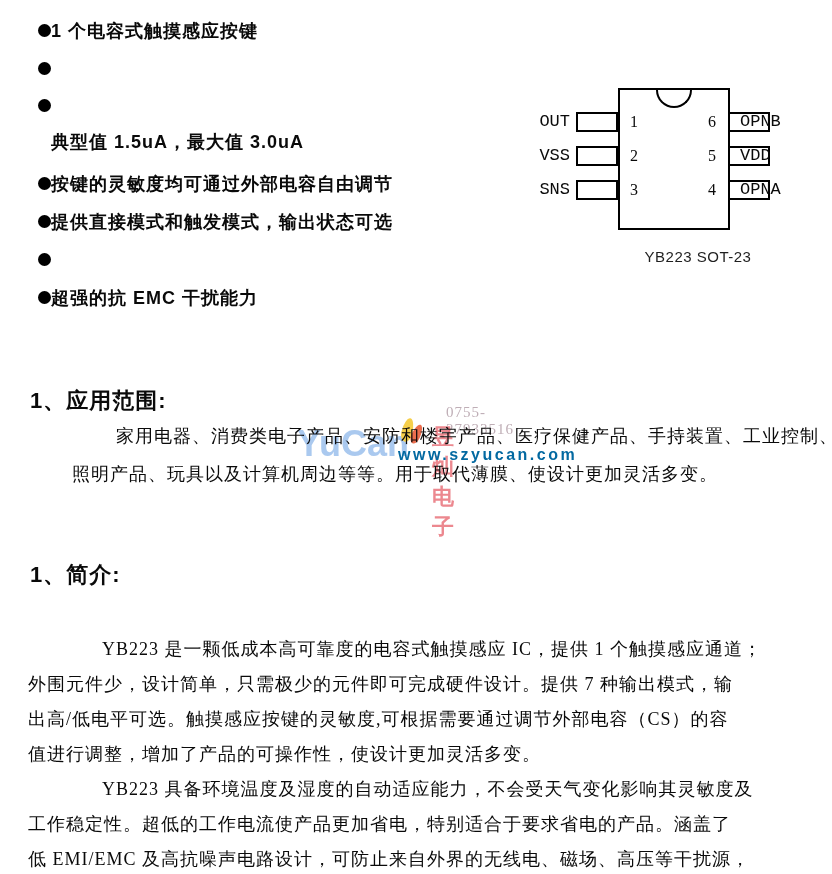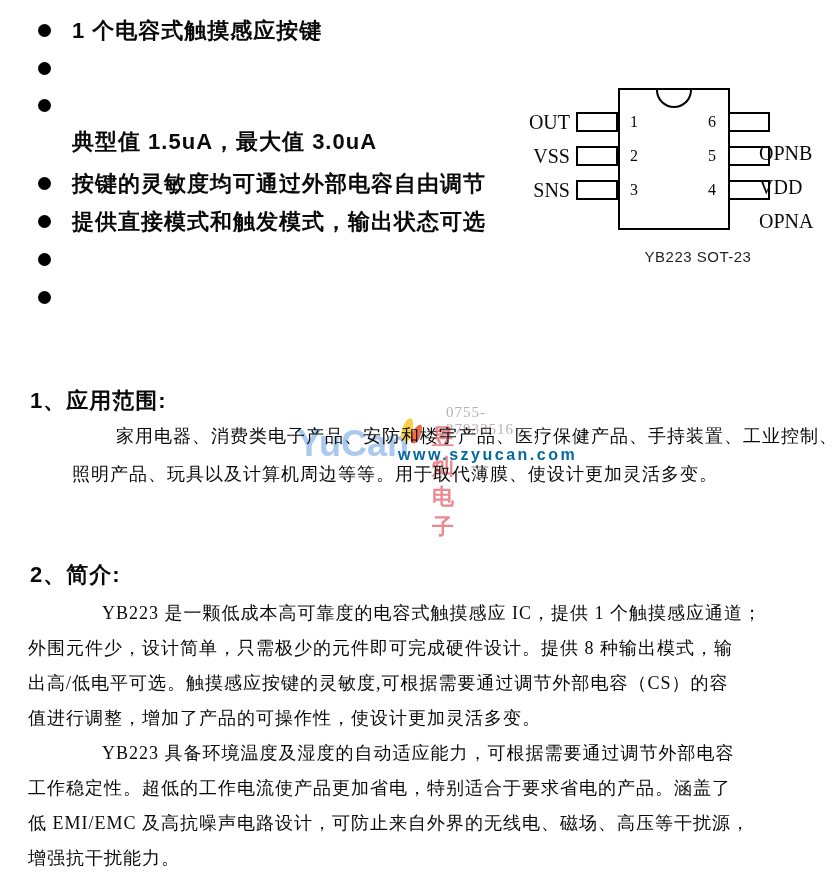--- a/index.html
+++ b/index.html
@@ -13,24 +13,23 @@
     font-family: "Liberation Serif", "DejaVu Serif", serif;
     color: #0a0a0a;
   }
 
   
   .feature-row {
     position: absolute;
     left: 38px;
     display: flex;
     align-items: flex-start;
-    gap: 21px;
     font-family: "Liberation Sans", "DejaVu Sans", sans-serif;
     font-weight: bold;
-    font-size: 22px;
+    font-size: 18px;
     letter-spacing: 1px;
     white-space: nowrap;
     line-height: 22px;
   }
   .bullet {
     width: 13px; height: 13px;
     margin-top: 4px;
     background: #000;
     border-radius: 50%;
     flex: 0 0 13px;
@@ -55,26 +54,27 @@
     background: #fff;
   }
   .pin {
     position: absolute;
     width: 42px; height: 20px;
     border: 2px solid #000;
     background: #fff;
   }
   .pin-label {
     position: absolute;
-    font-size: 20px;
+    font-size: 17px;
     line-height: 22px;
     white-space: nowrap;
+    font-family: Liberation Mono, monospace;
   }
   .pin-label.left { left: 500px; width: 70px; text-align: right; }
-  .pin-label.right { left: 759px; text-align: right; margin-top: 31px; }
+  .pin-label.right { left: 740px; text-align: right; }
   .pin-num {
     position: absolute;
     font-size: 16px;
     line-height: 22px;
   }
   .pinout-caption {
     position: absolute;
     left: 598px; top: 248px;
     width: 200px;
     text-align: center;
@@ -140,21 +140,21 @@
     line-height: 26px;
   }
   .body-line {
     position: absolute;
     font-size: 18px;
     letter-spacing: 1px;
     line-height: 24px;
     white-space: nowrap;
   }
   .s1-line { left: 72px; }
-  .s2-line { left: 28px; }
+  .s2-line { left: 28px; margin-top: 36px; }
   .indent-s1 { padding-left: 44px; }
   .indent-s2 { padding-left: 74px; }
 </style>
 </head>
 <body>
 
 <div class="page">
 
   <div class="watermark">
     <div class="wm-logo">YuCan</div>
@@ -189,20 +189,21 @@
     </div>
     <div class="feature-row" style="top:211px">
       <span class="bullet"></span>
       <span>提供直接模式和触发模式，输出状态可选</span>
     </div>
     <div class="feature-row" style="top:249px">
       <span class="bullet"></span>
     </div>
     <div class="feature-row" style="top:287px">
       <span class="bullet"></span>
+      <span>超强的抗 EMC 干扰能力</span>
     </div>
 
     <div>
       <div class="chip-body"></div>
       <div class="chip-notch"></div>
 
       <div class="pin" style="left:576px; top:112px"></div>
       <div class="pin" style="left:576px; top:146px"></div>
       <div class="pin" style="left:576px; top:180px"></div>
       <div class="pin" style="left:728px; top:112px"></div>
@@ -223,24 +224,24 @@
       <div class="pin-num" style="left:708px; top:145px">5</div>
       <div class="pin-num" style="left:708px; top:179px">4</div>
 
       <div class="pinout-caption">YB223 SOT-23</div>
     </div>
 
     <div class="section-title" style="top:388px">1、应用范围:</div>
     <div class="body-line s1-line indent-s1" style="top:424px">家用电器、消费类电子产品、安防和楼宇产品、医疗保健产品、手持装置、工业控制、</div>
     <div class="body-line s1-line" style="top:462px">照明产品、玩具以及计算机周边等等。用于取代薄膜、使设计更加灵活多变。</div>
 
-    <div class="section-title" style="top:562px">2、简介:</div>
+    <div class="section-title" style="top:562px">1、简介:</div>
     <div class="body-line s2-line indent-s2" style="top:601px">YB223 是一颗低成本高可靠度的电容式触摸感应 IC，提供 1 个触摸感应通道；</div>
-    <div class="body-line s2-line" style="top:636px">外围元件少，设计简单，只需极少的元件即可完成硬件设计。提供 8 种输出模式，输</div>
+    <div class="body-line s2-line" style="top:636px">外围元件少，设计简单，只需极少的元件即可完成硬件设计。提供 7 种输出模式，输</div>
     <div class="body-line s2-line" style="top:671px">出高/低电平可选。触摸感应按键的灵敏度,可根据需要通过调节外部电容（CS）的容</div>
     <div class="body-line s2-line" style="top:706px">值进行调整，增加了产品的可操作性，使设计更加灵活多变。</div>
-    <div class="body-line s2-line indent-s2" style="top:741px">YB223 具备环境温度及湿度的自动适应能力，可根据需要通过调节外部电容</div>
+    <div class="body-line s2-line indent-s2" style="top:741px">YB223 具备环境温度及湿度的自动适应能力，不会受天气变化影响其灵敏度及</div>
     <div class="body-line s2-line" style="top:776px">工作稳定性。超低的工作电流使产品更加省电，特别适合于要求省电的产品。涵盖了</div>
     <div class="body-line s2-line" style="top:811px">低 EMI/EMC 及高抗噪声电路设计，可防止来自外界的无线电、磁场、高压等干扰源，</div>
     <div class="body-line s2-line" style="top:846px">增强抗干扰能力。</div>
 
   </div>
 </div>
 
 </body></html>

